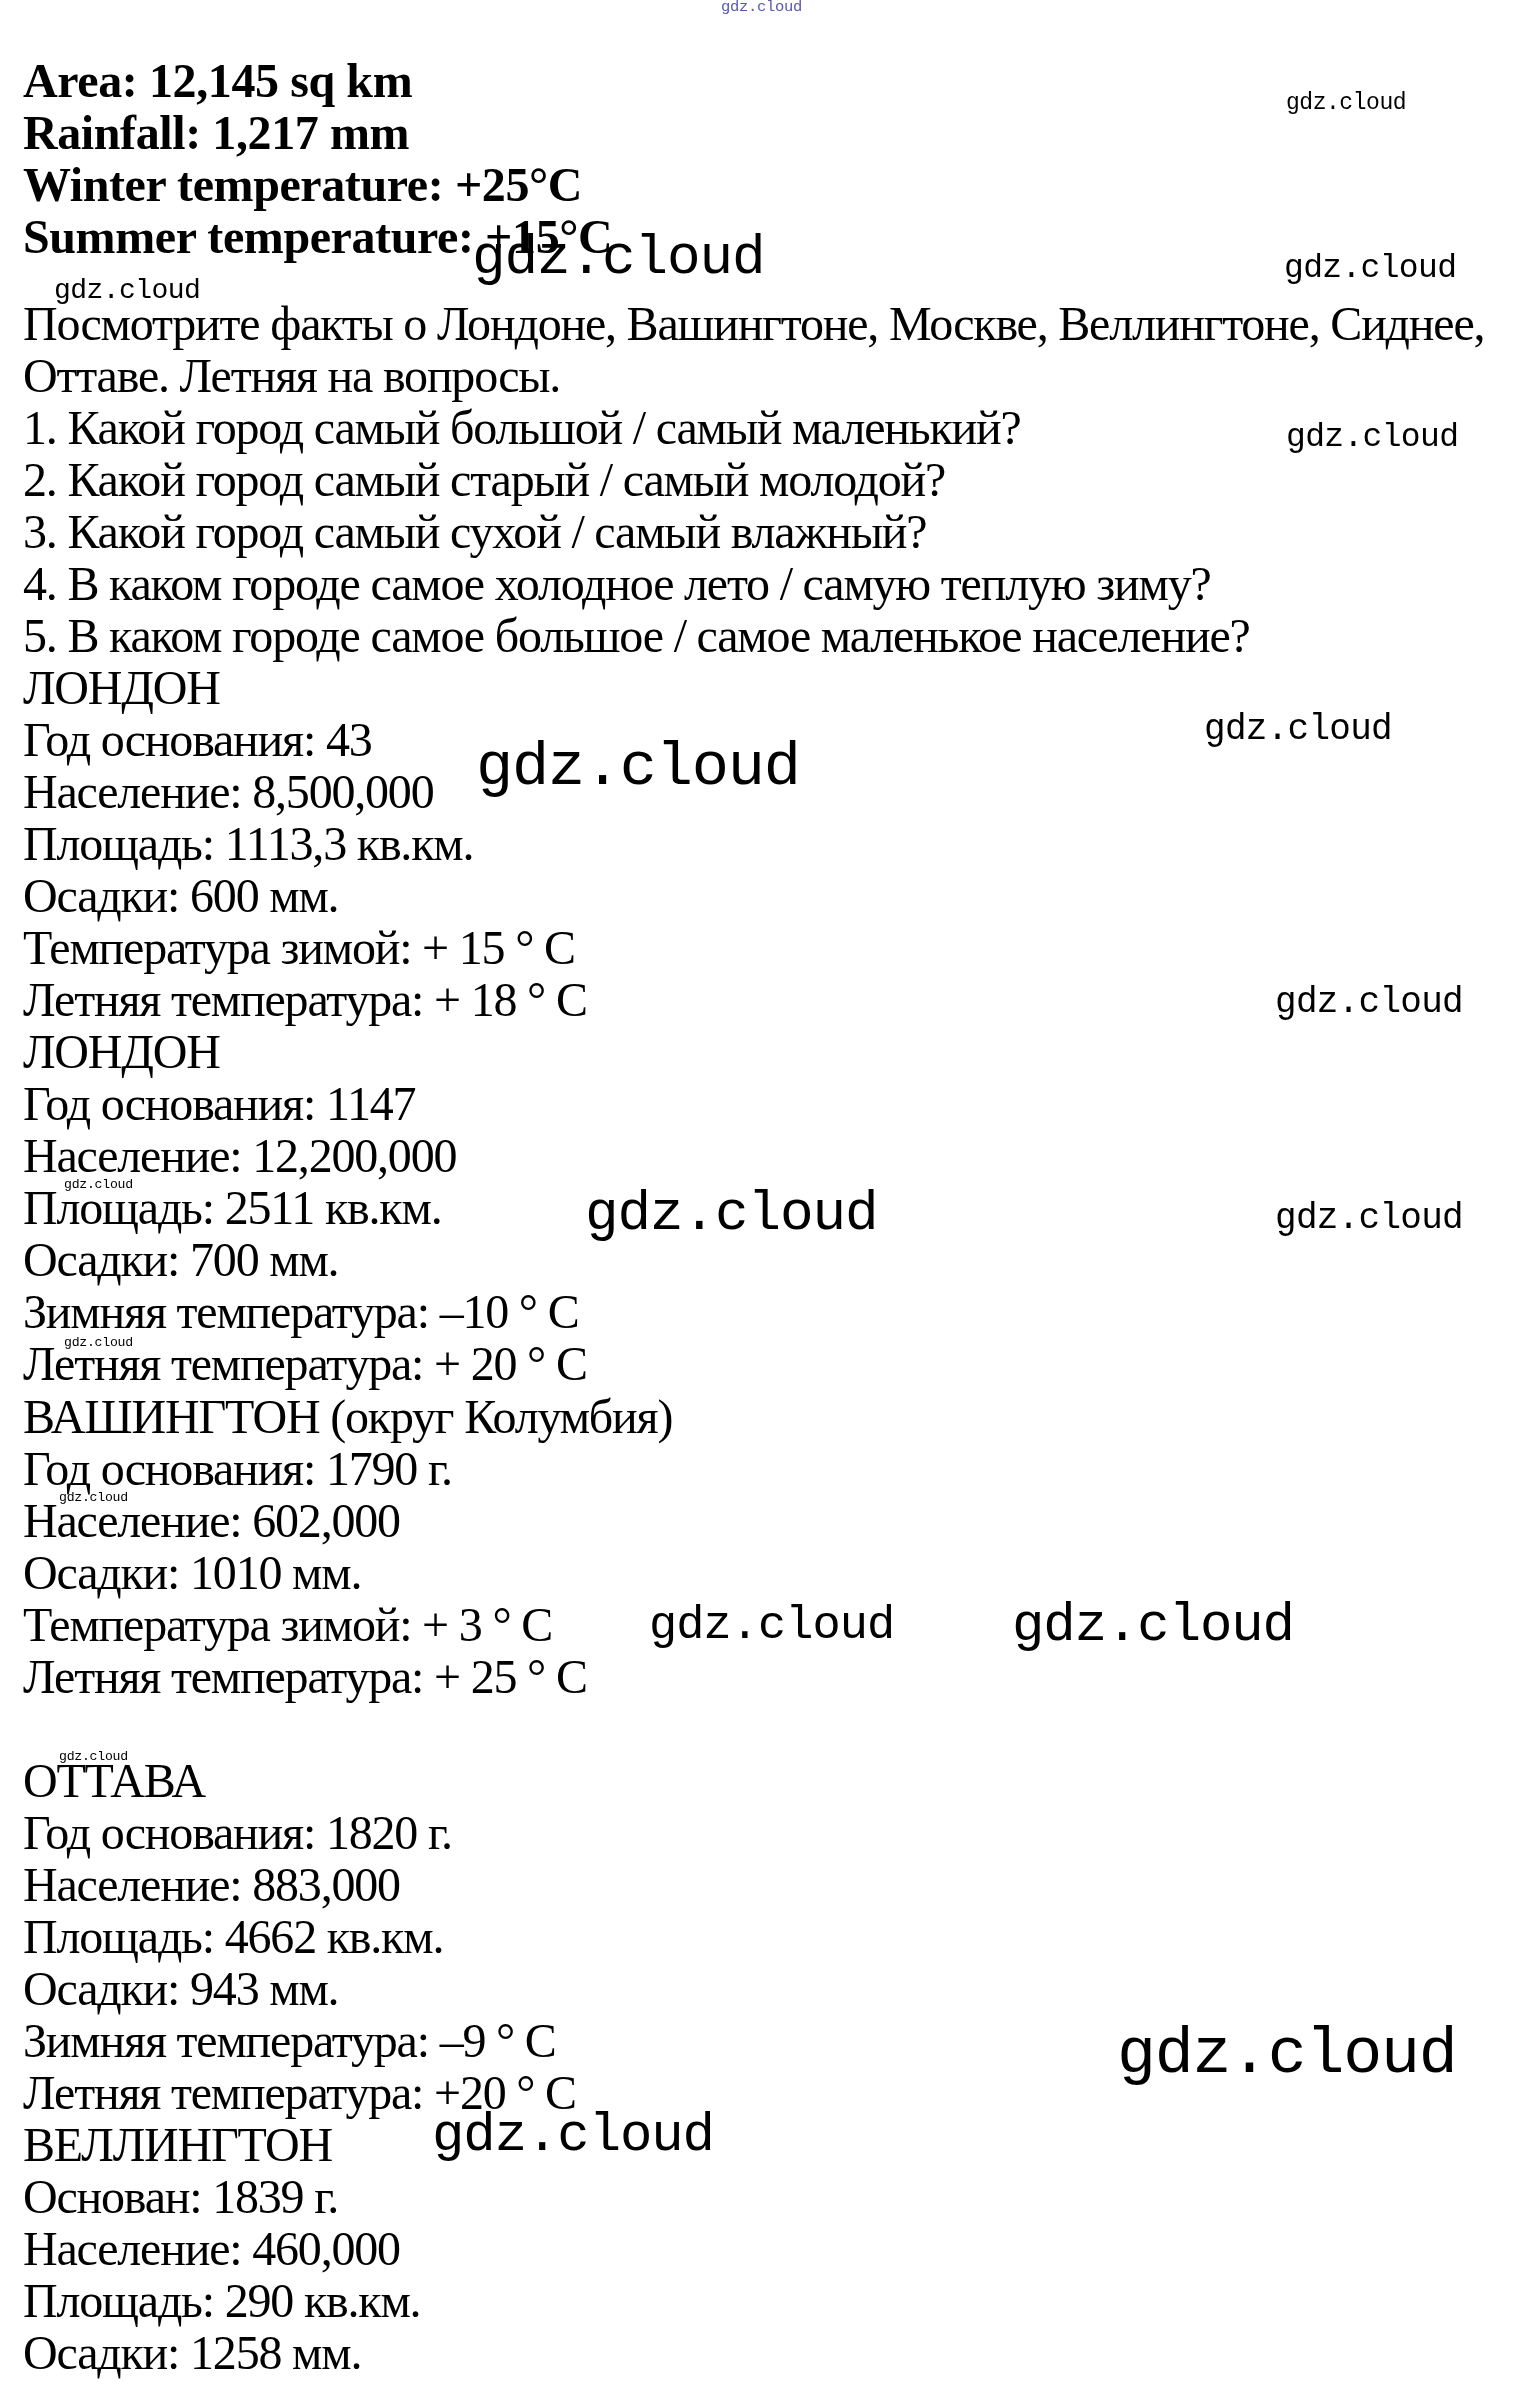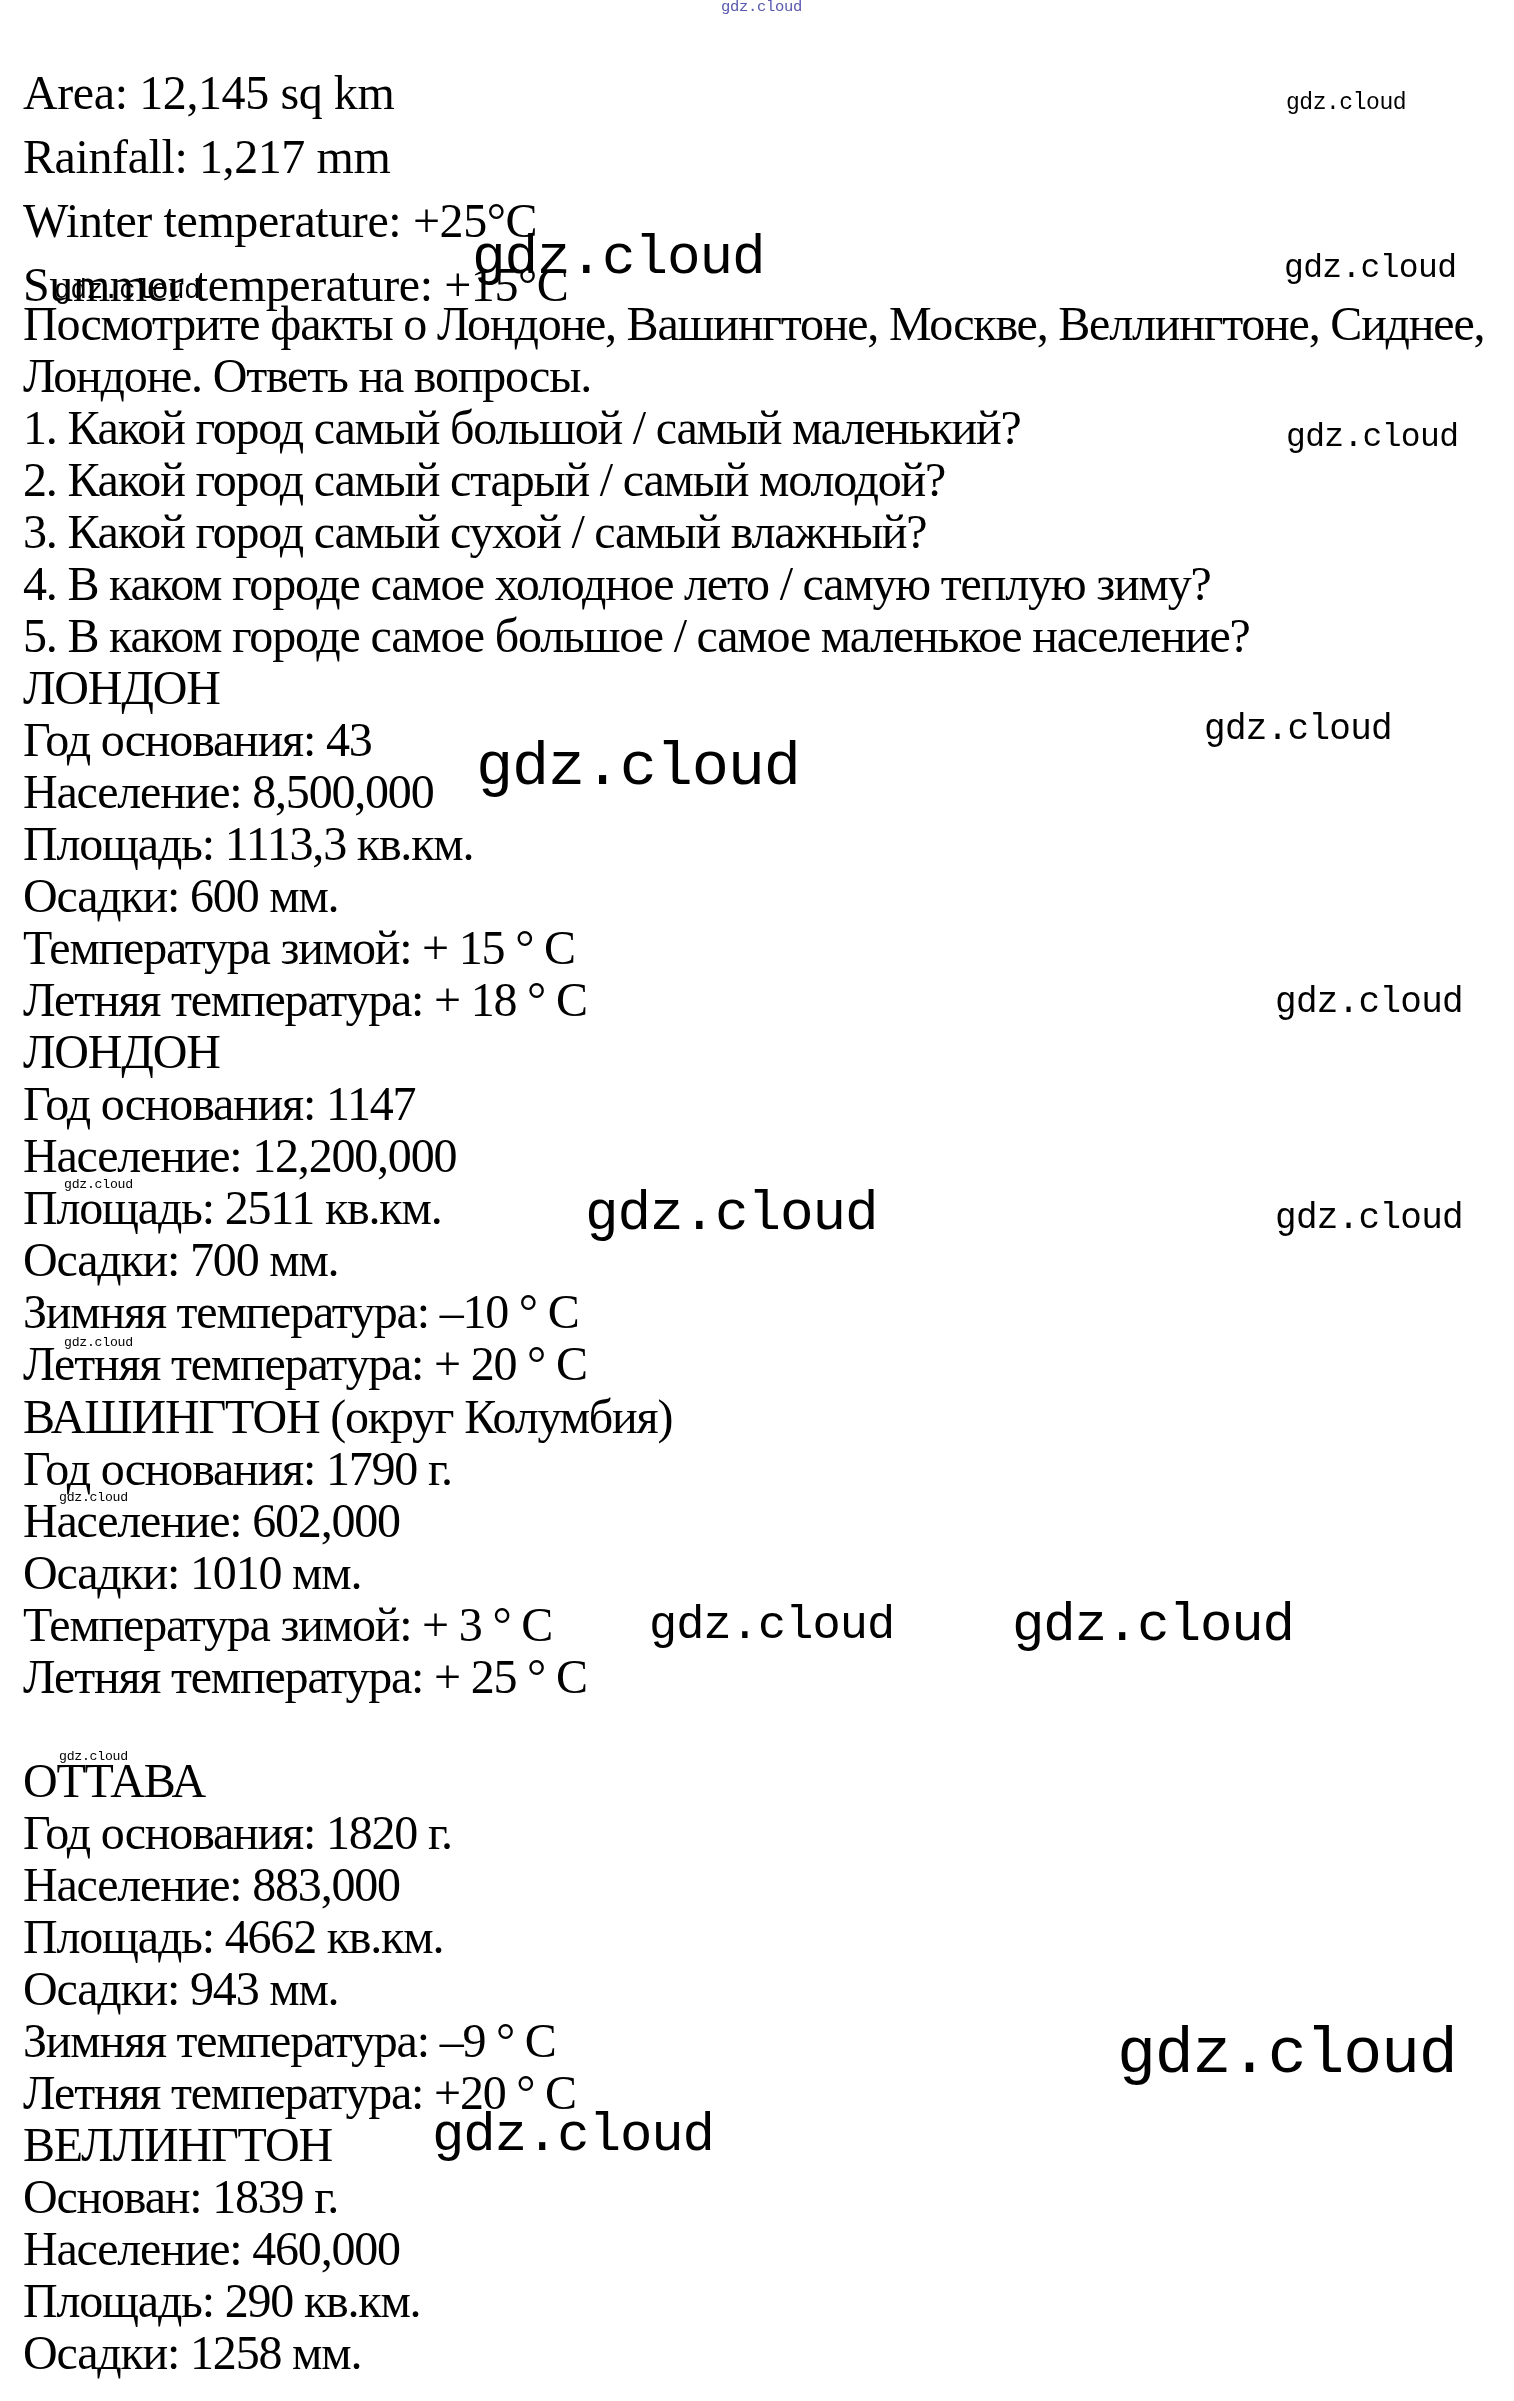--- a/index.html
+++ b/index.html
@@ -13,21 +13,21 @@
     color:#000000;
   }
   .block{position:absolute;left:23px;right:0;}
   .line{
     font-size:48px;
     line-height:52px;
     letter-spacing:-1.2px;
     white-space:nowrap;
     color:#000000;
   }
-  .line.bold{font-weight:normal;letter-spacing:-0.4px;margin-top:12px;}
+  .line.bold{font-weight:bold;letter-spacing:-0.4px;}
   
   .wm{
     position:absolute;
     font-family:Liberation Mono, monospace;
     color:#000000;
     line-height:1;
     white-space:nowrap;
     letter-spacing:-0.02em;
   }
   .wm-outline{
@@ -41,21 +41,21 @@
 
 <div class="page">
   <section class="block" style="top:55px">
       <div class="line bold">Area: 12,145 sq km</div>
       <div class="line bold">Rainfall: 1,217 mm</div>
       <div class="line bold">Winter temperature: +25°C</div>
       <div class="line bold">Summer temperature: +15°C</div>
     </section>
   <section class="block" style="top:298px">
       <div class="line">Посмотрите факты о Лондоне, Вашингтоне, Москве, Веллингтоне, Сиднее,</div>
-      <div class="line">Лондоне. Ответь на вопросы.</div>
+      <div class="line">Оттаве. Летняя на вопросы.</div>
     </section>
   <section class="block" style="top:402px">
       <div class="line">1. Какой город самый большой / самый маленький?</div>
       <div class="line">2. Какой город самый старый / самый молодой?</div>
       <div class="line">3. Какой город самый сухой / самый влажный?</div>
       <div class="line">4. В каком городе самое холодное лето / самую теплую зиму?</div>
       <div class="line">5. В каком городе самое большое / самое маленькое население?</div>
     </section>
   <section class="block" style="top:662px">
       <div class="line">ЛОНДОН</div>

